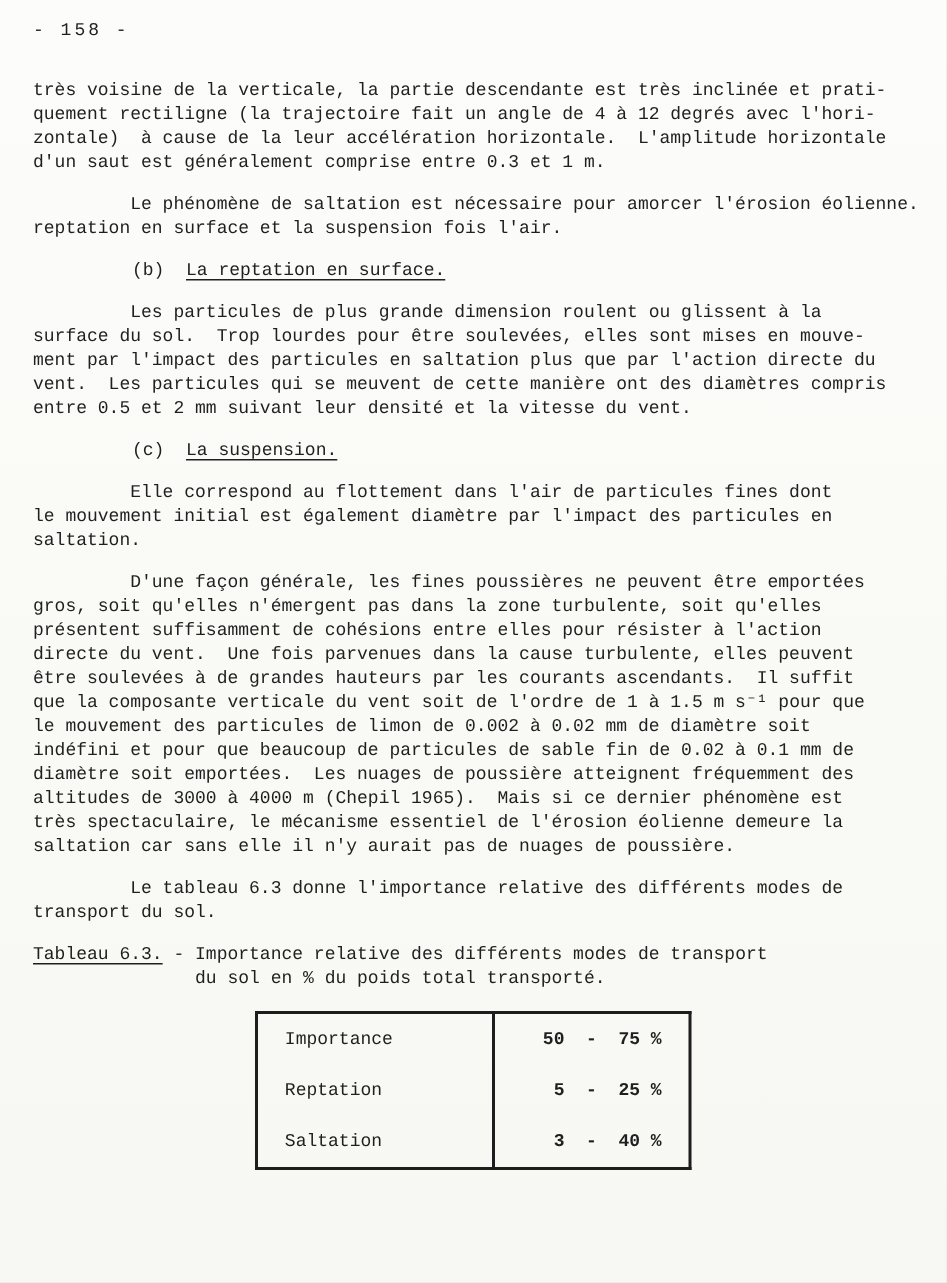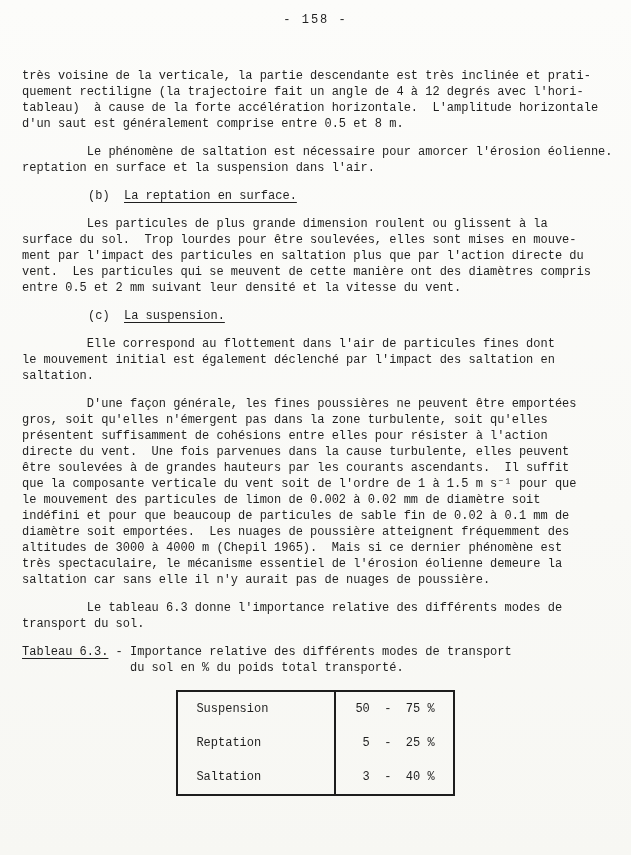--- a/index.html
+++ b/index.html
@@ -14,23 +14,23 @@
     height: 855px;
     box-sizing: border-box;
     background: linear-gradient(180deg, #fcfcfa 0%, #f9f9f6 60%, #f7f7f3 100%);
     padding: 12px 22px 0 22px;
     color: #1f1f1f;
     font-family: "Liberation Mono", "DejaVu Sans Mono", monospace;
     font-size: 12px;
     line-height: 16px;
   }
   .page-number {
-    text-align: center;
+    text-align: left;
     letter-spacing: 2px;
-    margin-bottom: 40px;
+    margin-bottom: 24px;
   }
   .line { white-space: pre; }
   .paragraph { margin: 0 0 12px 0; }
   .heading {
     margin: 6px 0 12px 0;
     padding-left: 66px;
     white-space: pre;
   }
   .u {
     text-decoration: underline;
@@ -47,56 +47,57 @@
     padding: 9px 0;
     vertical-align: middle;
   }
   td.mode-cell {
     padding-left: 18px;
     padding-right: 26px;
     min-width: 112px;
   }
   td.range-cell {
     border-left: 2px solid #1d1d1d;
-    padding-left: 19px;
+    padding-left: 32px;
     padding-right: 18px;
     white-space: pre;
+    font-weight: bold;
   }
 </style>
 </head>
 <body>
 
 <div class="page">
 
   <div class="page-number">- 158 -</div>
 
   <div class="body-text">
 
   <div class="paragraph">
         <div class="line">très voisine de la verticale, la partie descendante est très inclinée et prati-</div>
         <div class="line">quement rectiligne (la trajectoire fait un angle de 4 à 12 degrés avec l'hori-</div>
-        <div class="line">tableau)  à cause de la forte accélération horizontale.  L'amplitude horizontale</div>
-        <div class="line">d'un saut est généralement comprise entre 0.5 et 8 m.</div>
+        <div class="line">zontale)  à cause de la leur accélération horizontale.  L'amplitude horizontale</div>
+        <div class="line">d'un saut est généralement comprise entre 0.3 et 1 m.</div>
       </div>
       <div class="paragraph">
         <div class="line">         Le phénomène de saltation est nécessaire pour amorcer l'érosion éolienne.</div>
-        <div class="line">reptation en surface et la suspension dans l'air.</div>
+        <div class="line">reptation en surface et la suspension fois l'air.</div>
       </div>
       <div class="heading"><span>(b)  </span><span class="u">La reptation en surface.</span></div>
       <div class="paragraph">
         <div class="line">         Les particules de plus grande dimension roulent ou glissent à la</div>
         <div class="line">surface du sol.  Trop lourdes pour être soulevées, elles sont mises en mouve-</div>
         <div class="line">ment par l'impact des particules en saltation plus que par l'action directe du</div>
         <div class="line">vent.  Les particules qui se meuvent de cette manière ont des diamètres compris</div>
         <div class="line">entre 0.5 et 2 mm suivant leur densité et la vitesse du vent.</div>
       </div>
       <div class="heading"><span>(c)  </span><span class="u">La suspension.</span></div>
       <div class="paragraph">
         <div class="line">         Elle correspond au flottement dans l'air de particules fines dont</div>
-        <div class="line">le mouvement initial est également déclenché par l'impact des saltation en</div>
+        <div class="line">le mouvement initial est également diamètre par l'impact des particules en</div>
         <div class="line">saltation.</div>
       </div>
       <div class="paragraph">
         <div class="line">         D'une façon générale, les fines poussières ne peuvent être emportées</div>
         <div class="line">gros, soit qu'elles n'émergent pas dans la zone turbulente, soit qu'elles</div>
         <div class="line">présentent suffisamment de cohésions entre elles pour résister à l'action</div>
         <div class="line">directe du vent.  Une fois parvenues dans la cause turbulente, elles peuvent</div>
         <div class="line">être soulevées à de grandes hauteurs par les courants ascendants.  Il suffit</div>
         <div class="line">que la composante verticale du vent soit de l'ordre de 1 à 1.5 m s⁻¹ pour que</div>
         <div class="line">le mouvement des particules de limon de 0.002 à 0.02 mm de diamètre soit</div>
@@ -114,21 +115,21 @@
 
   <div class="caption">
     <div class="line"><span class="u">Tableau 6.3.</span><span> - Importance relative des différents modes de transport</span></div>
     <div class="line">               du sol en % du poids total transporté.</div>
   </div>
 
   <table class="data-table">
     <tbody>
 
     <tr>
-          <td class="mode-cell">Suspension</td>
+          <td class="mode-cell">Importance</td>
           <td class="range-cell">50  -  75 %</td>
         </tr>
         <tr>
           <td class="mode-cell">Reptation</td>
           <td class="range-cell"> 5  -  25 %</td>
         </tr>
         <tr>
           <td class="mode-cell">Saltation</td>
           <td class="range-cell"> 3  -  40 %</td>
         </tr>

